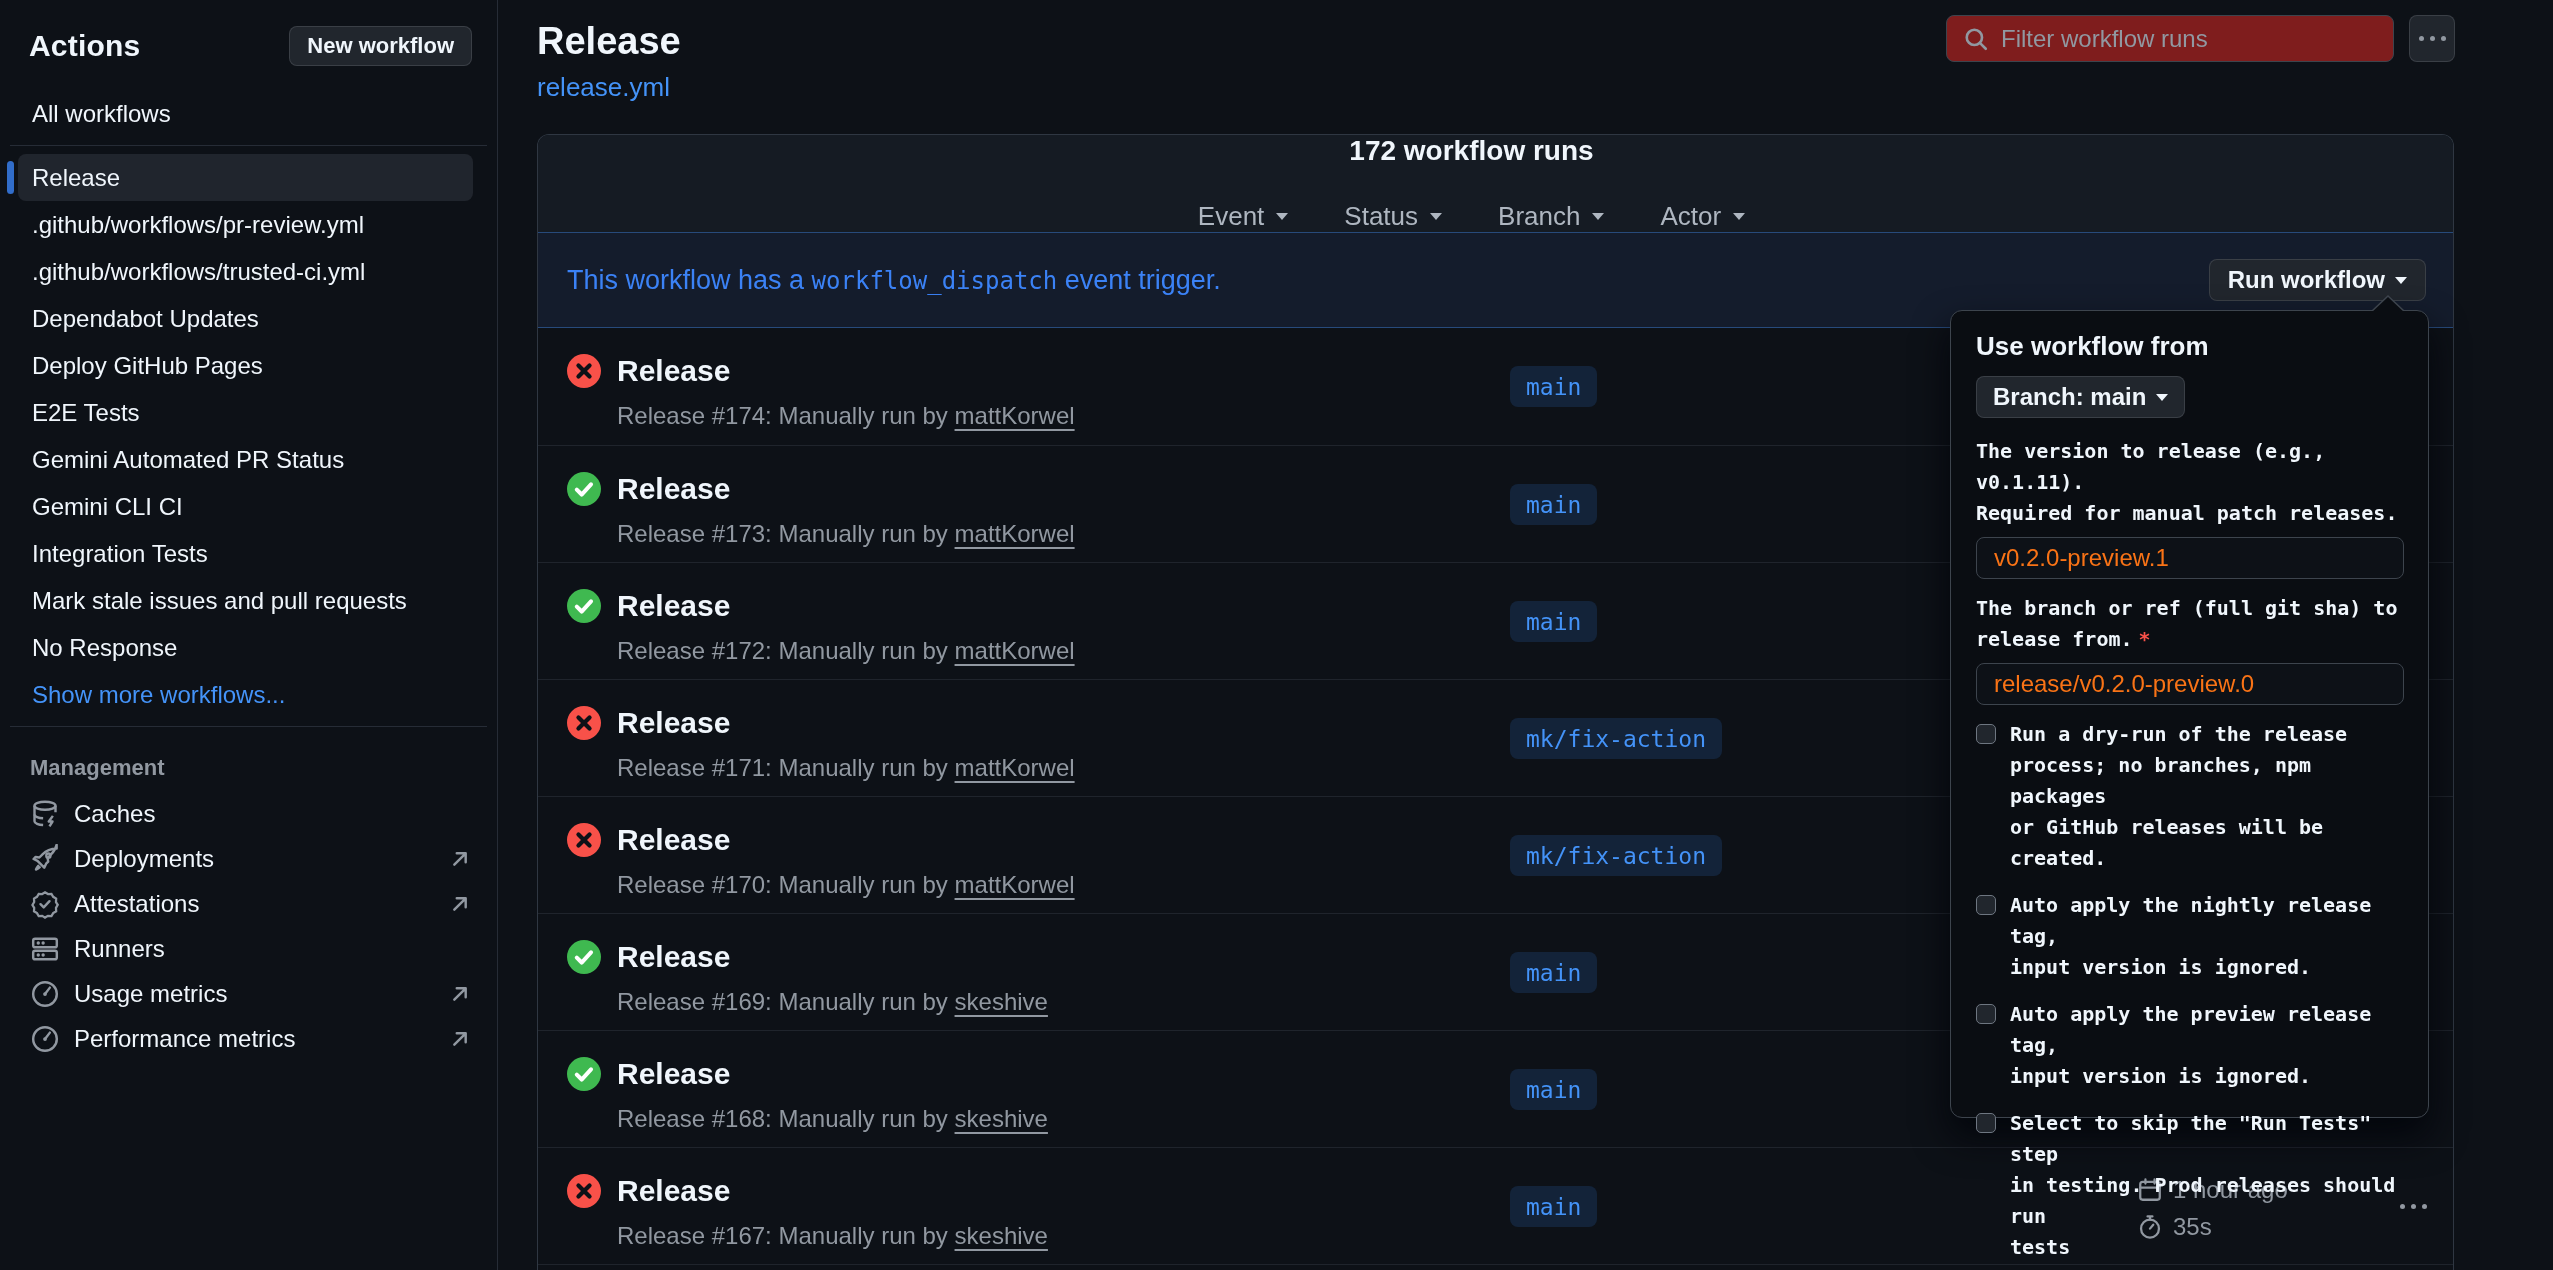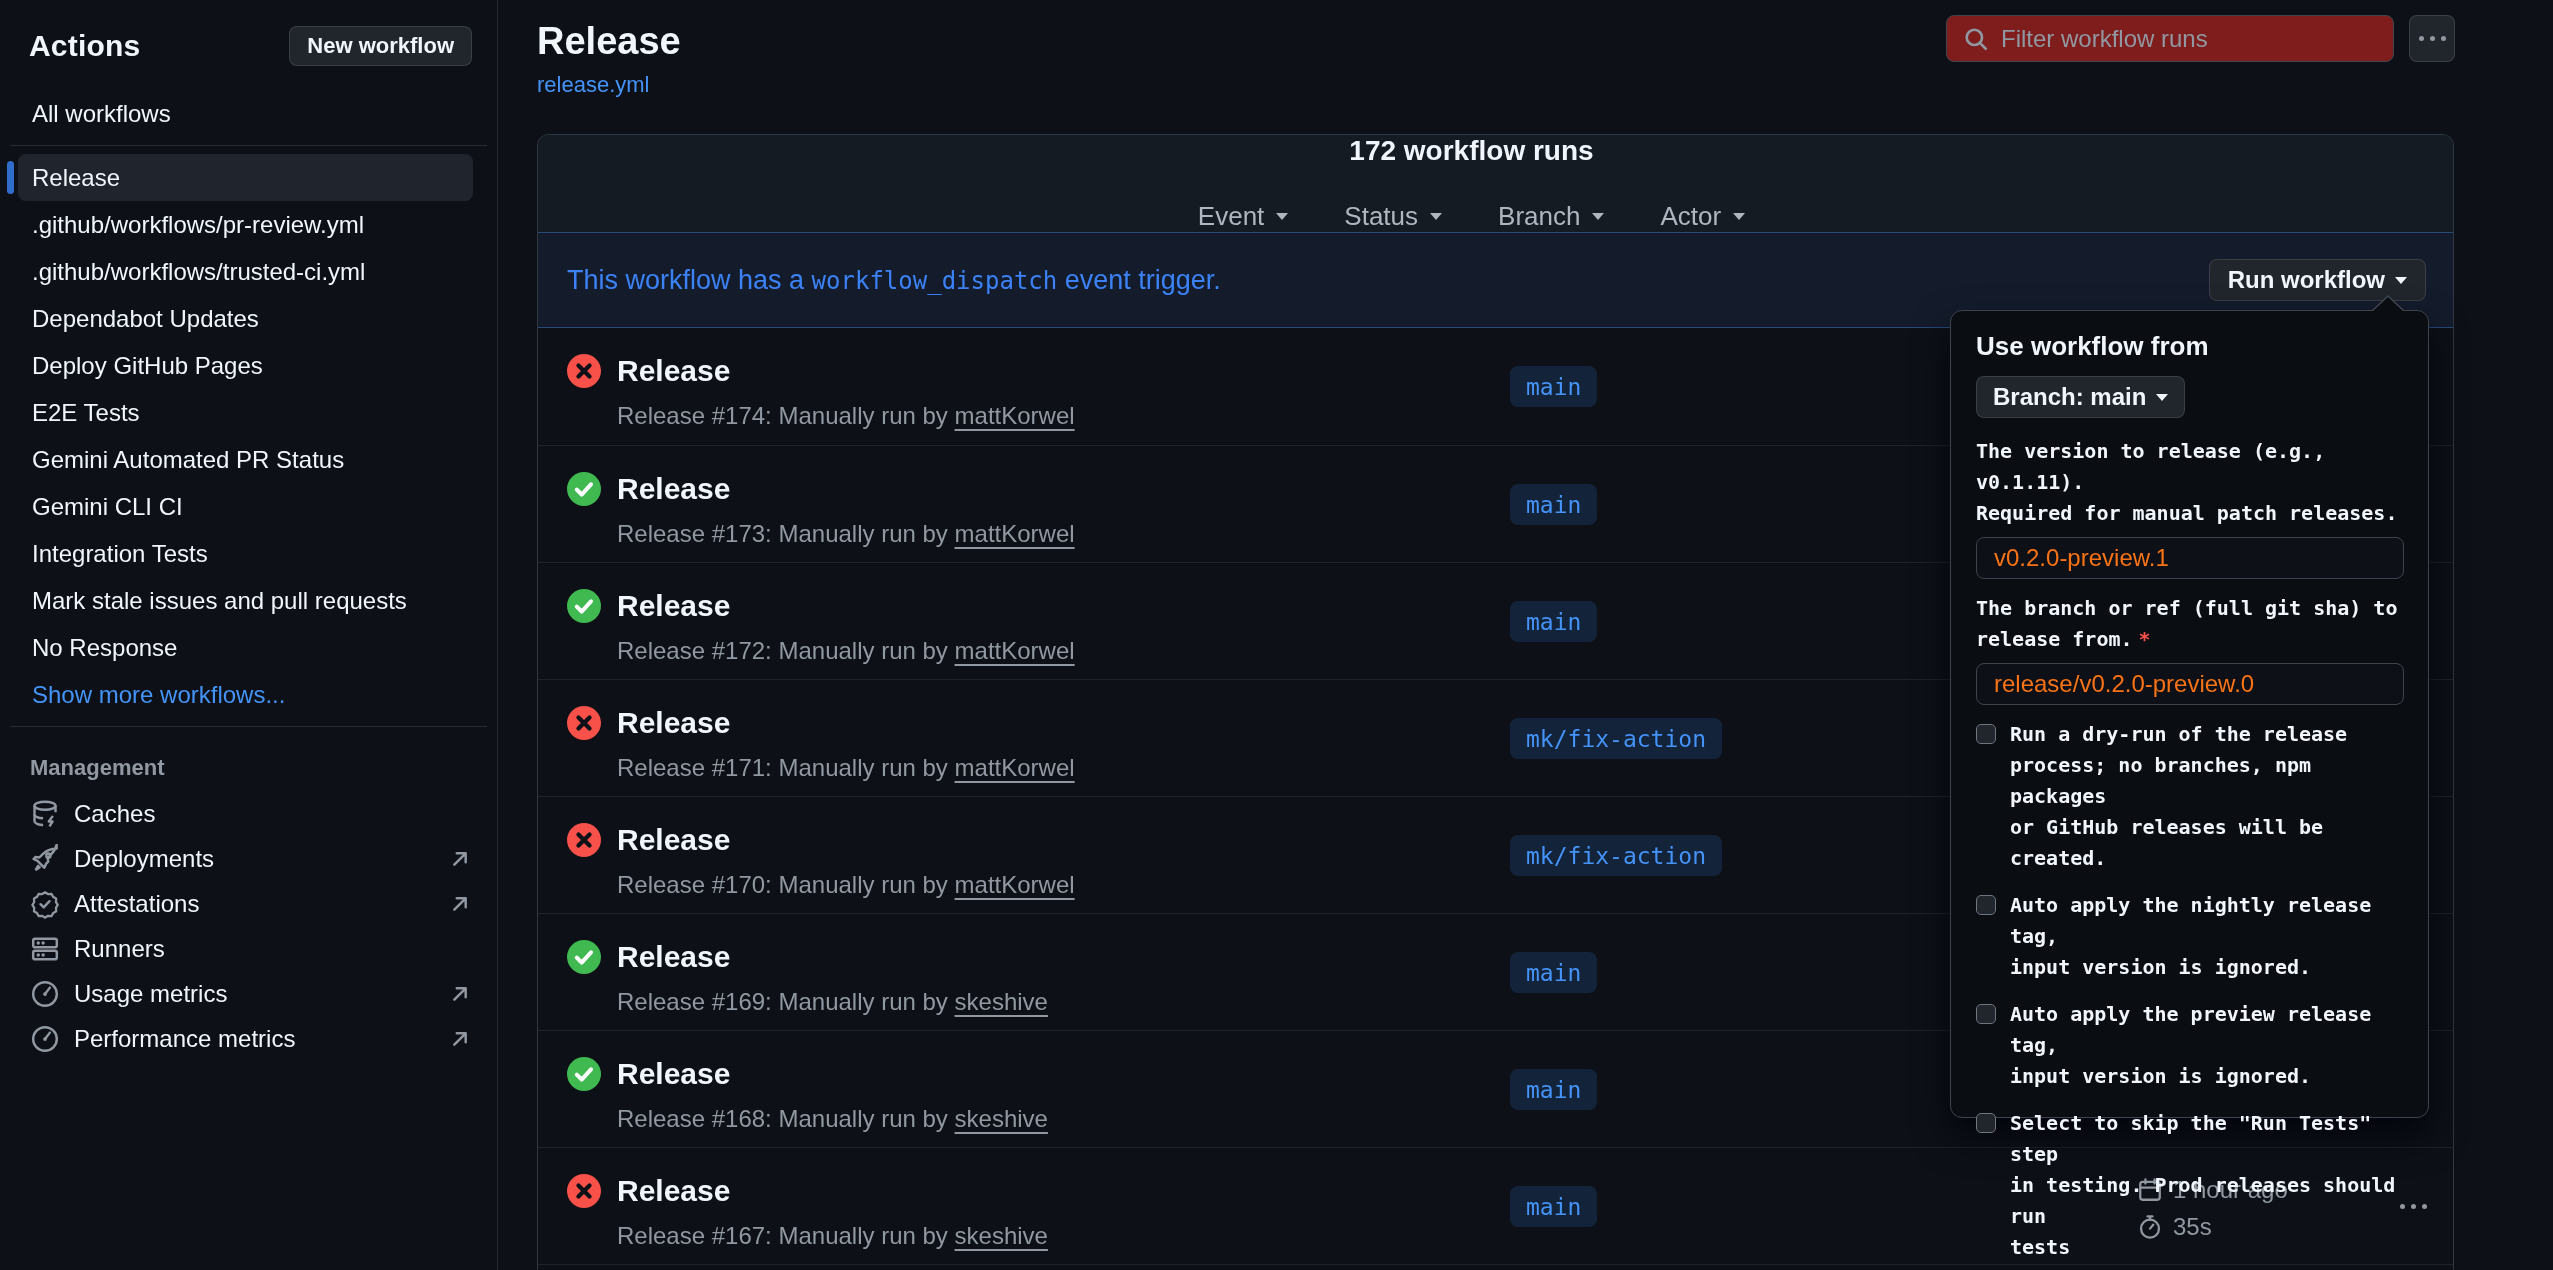--- a/index.html
+++ b/index.html
@@ -24,21 +24,21 @@
   .sb-item.selected .accent { position:absolute; left:-11px; top:7px; width:7px; height:33px; border-radius:4px; background:#316dca; }
   .sb-item.link-blue { color:#4493f8; }
   .sb-section-label { padding:20px 0 10px 30px; font-size:22px; font-weight:700; color:#9198a1; }
   .mgmt-item { display:flex; align-items:center; height:45px; padding:0 24px 0 30px; font-size:24px; color:#f0f6fc; cursor:pointer; }
   .mgmt-item .mi { width:30px; height:30px; margin-right:14px; flex:none; display:flex; align-items:center; }
   .mgmt-item .ext { margin-left:auto; width:26px; height:26px; }
   svg.icon { display:block; }
 
   
   #page-title { position:absolute; left:537px; top:20px; font-size:38px; font-weight:600; }
-  #file-link { position:absolute; left:537px; top:72px; font-size:22px; color:#4493f8; text-decoration:none; cursor:pointer; }
+  #file-link { position:absolute; left:537px; top:72px; font-size:26px; color:#4493f8; text-decoration:none; cursor:pointer; }
   #filter-box { position:absolute; left:1946px; top:15px; width:448px; height:47px; border:1px solid #3d444d; border-radius:8px;
                 display:flex; align-items:center; gap:12px; padding:0 16px; background:#7f1d1d; }
   #filter-box .ph { font-size:24px; color:#9198a1; }
   #top-kebab { position:absolute; left:2409px; top:15px; width:46px; height:47px; }
   .kebab-dots { display:flex; gap:6px; }
   .kebab-dots i { width:5px; height:5px; border-radius:50%; background:#9198a1; display:block; }
 
   
   #runs { position:absolute; left:537px; top:134px; width:1917px; height:1136px;
           border:1px solid #2f3742; border-bottom:none; border-radius:12px 12px 0 0; overflow:hidden; background:#0d1117; }

